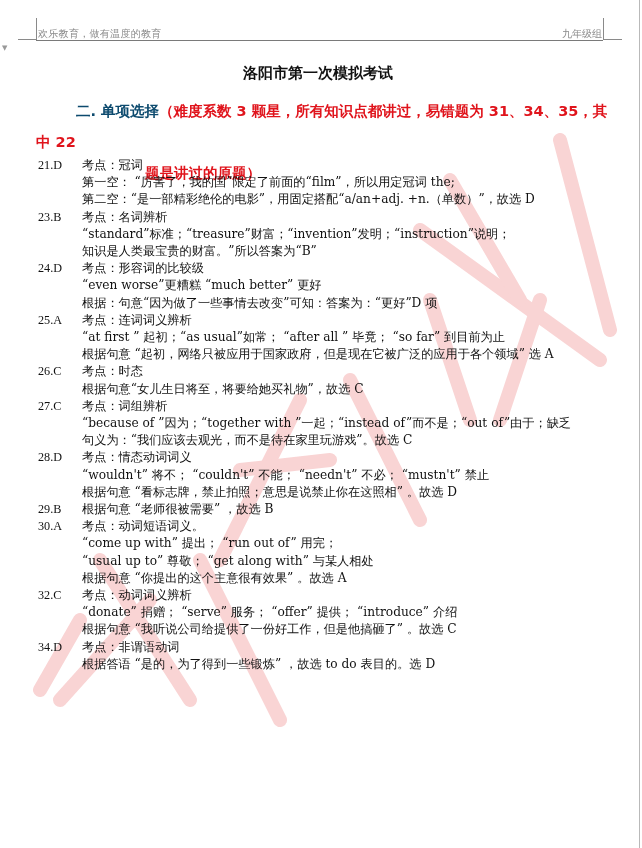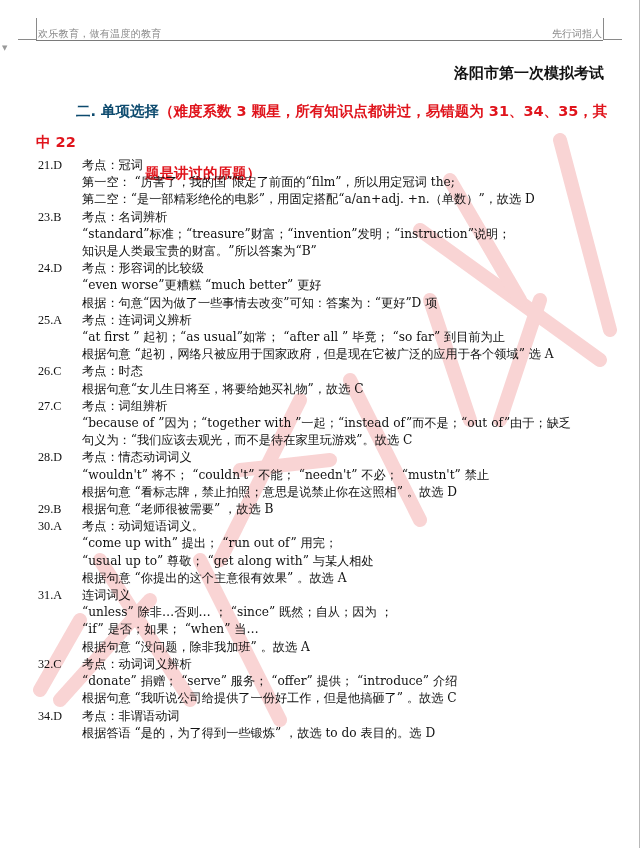--- a/index.html
+++ b/index.html
@@ -14,21 +14,21 @@
     
     .hdr-corner-l { position: absolute; left: 36px; top: 18px; width: 1px; height: 22px; background: #8a8a8a; }
     .hdr-corner-l2 { position: absolute; left: 18px; top: 39px; width: 18px; height: 1px; background: #8a8a8a; }
     .hdr-corner-r { position: absolute; left: 603px; top: 18px; width: 1px; height: 22px; background: #8a8a8a; }
     .hdr-corner-r2 { position: absolute; left: 604px; top: 39px; width: 18px; height: 1px; background: #8a8a8a; }
     .hdr-line { position: absolute; left: 36px; top: 40px; width: 567px; height: 1px; background: #7a7a7a; }
     .hdr-left { position: absolute; left: 38px; top: 27px; font-size: 10px; color: #8a8a8a; font-family: "DejaVu Sans", sans-serif; letter-spacing: 0.3px; text-align: right; }
     .hdr-right { position: absolute; right: 40px; top: 27px; font-size: 10px; color: #8a8a8a; font-family: "DejaVu Sans", sans-serif; }
     .tri { position: absolute; left: 2px; top: 44px; font-size: 7px; color: #999; }
     
-    .title { position: absolute; left: 0; width: 604px; top: 64px; text-align: right; font-size: 15px; font-weight: bold; font-family: "DejaVu Sans", sans-serif; }
+    .title { position: absolute; left: 0; width: 604px; top: 64px; text-align: center; font-size: 15px; font-weight: bold; font-family: "DejaVu Sans", sans-serif; padding-left: 16px; }
     .section { position: absolute; left: 36px; top: 96px; width: 580px; font-size: 14.5px; font-weight: bold; line-height: 31px; font-family: "DejaVu Sans", sans-serif; }
     .section .black { color: #0c4a6e; margin-left: 40px; }
     .section .red { color: #e0141c; }
     .section .line2 { display: block; padding-left: 109px; }
     
     .content { position: absolute; left: 38px; top: 157px; width: 590px; font-size: 12.2px; line-height: 17.2px; }
     .q { position: relative; }
     .num { position: absolute; left: 0; top: 0; width: 40px; font-family: "Liberation Serif", serif; }
     .row { padding-left: 44px; white-space: nowrap; }
     .row.in { padding-left: 44px; }
@@ -58,21 +58,21 @@
   </svg>
 
   <div class="right-edge"></div>
 
   <div class="hdr-corner-l"></div>
   <div class="hdr-corner-l2"></div>
   <div class="hdr-corner-r"></div>
   <div class="hdr-corner-r2"></div>
   <div class="hdr-line"></div>
   <div class="hdr-left">欢乐教育，做有温度的教育</div>
-  <div class="hdr-right">先行词指人</div>
+  <div class="hdr-right">九年级组</div>
   <div class="tri">▼</div>
 
   <div class="title">洛阳市第一次模拟考试</div>
 
   <div class="section">
     <span class="black">二. 单项选择</span><span class="red">（难度系数 3 颗星，所有知识点都讲过，易错题为 31、34、35，其中 22</span>
     <span class="red line2">题是讲过的原题）</span>
   </div>
 
   <div class="content">
@@ -122,27 +122,20 @@
       <div class="row in">根据句意 “老师很被需要” ，故选 B</div>
     </div>
     <div class="q">
       <span class="num">30.A</span>
       <div class="row">考点：动词短语词义。</div>
       <div class="row in"> “come up with” 提出；  “run out of” 用完；</div>
       <div class="row in"> “usual up to” 尊敬；  “get along with” 与某人相处</div>
       <div class="row in">根据句意 “你提出的这个主意很有效果” 。故选 A</div>
     </div>
     <div class="q">
-      <span class="num">31.A</span>
-      <div class="row">连词词义</div>
-      <div class="row in"> “unless” 除非…否则…  ；   “since” 既然；自从；因为  ；</div>
-      <div class="row in"> “if” 是否；如果；   “when” 当…</div>
-      <div class="row in">根据句意 “没问题，除非我加班” 。故选 A</div>
-    </div>
-    <div class="q">
       <span class="num">32.C</span>
       <div class="row">考点：动词词义辨析</div>
       <div class="row in"> “donate” 捐赠；  “serve” 服务；  “offer” 提供；  “introduce” 介绍</div>
       <div class="row in">根据句意 “我听说公司给提供了一份好工作，但是他搞砸了” 。故选 C</div>
     </div>
     <div class="q">
       <span class="num">34.D</span>
       <div class="row">考点：非谓语动词</div>
       <div class="row in">根据答语 “是的，为了得到一些锻炼” ，故选 to do 表目的。选 D</div>
     </div>

